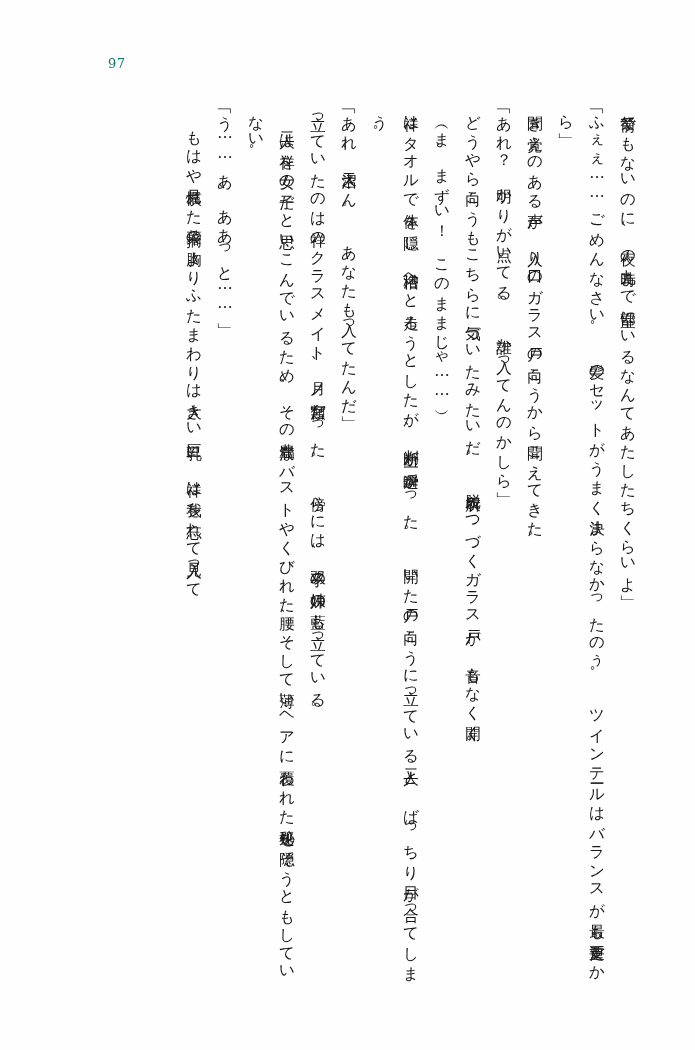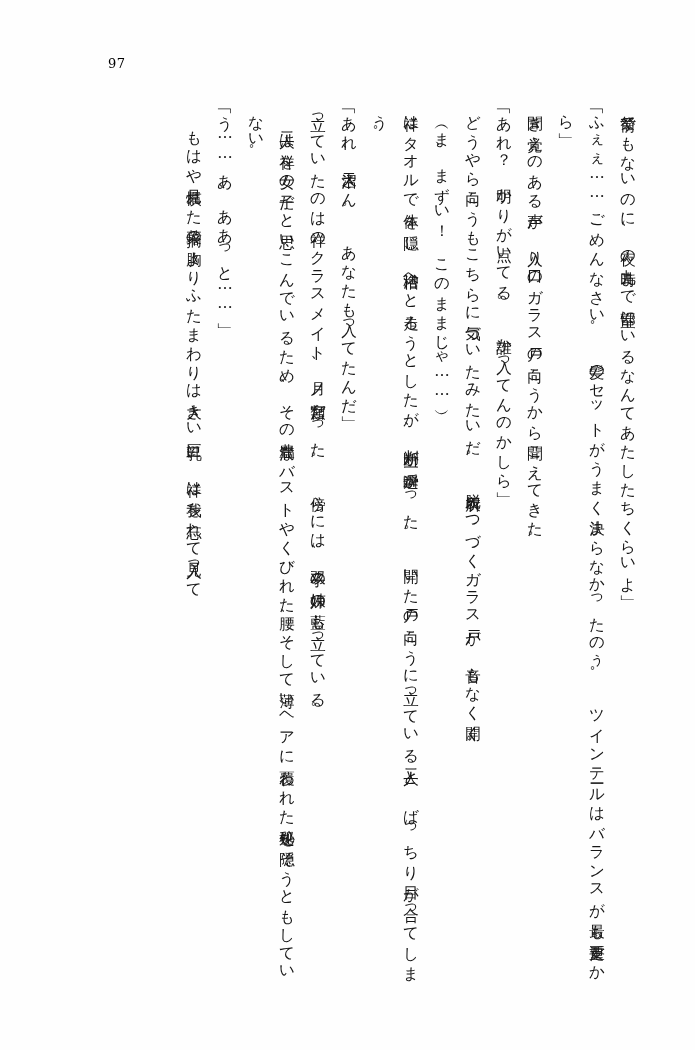--- a/index.html
+++ b/index.html
@@ -22,21 +22,21 @@
     width: 695px;
     height: 1050px;
     background: #fefefe;
   }
   .page-number {
     position: absolute;
     left: 108px;
     top: 56px;
     font-size: 13px;
     font-family: "DejaVu Serif", "Liberation Serif", serif;
-    color: #000000;
+    color: #0f766e;
     letter-spacing: 0.5px;
   }
   .text-block {
     position: absolute;
     top: 104px;
     right: 52px;
     height: 870px;
     width: 570px;
     writing-mode: vertical-rl;
     -webkit-writing-mode: vertical-rl;

